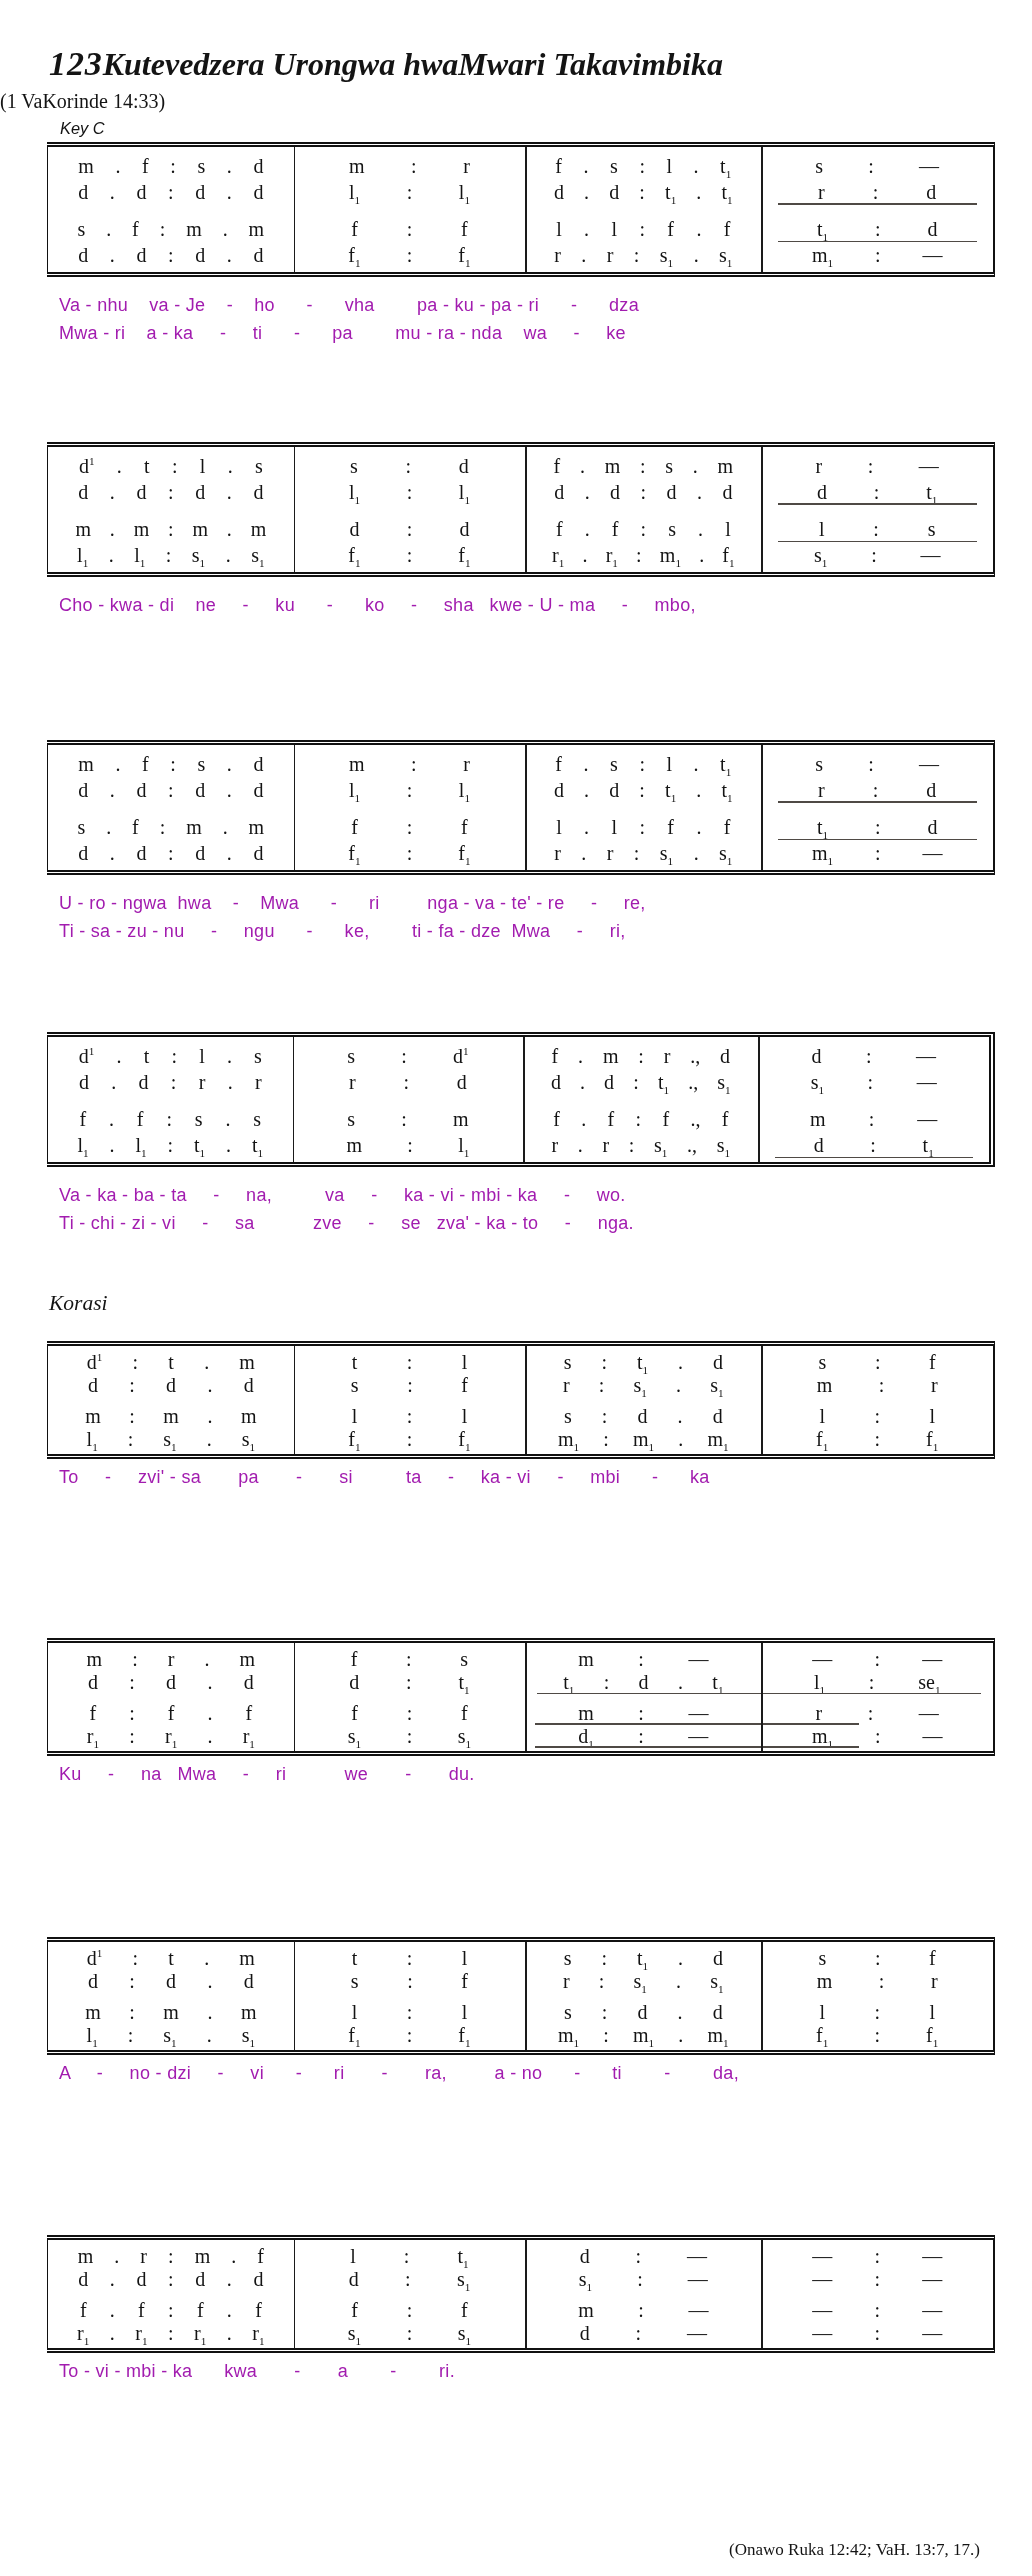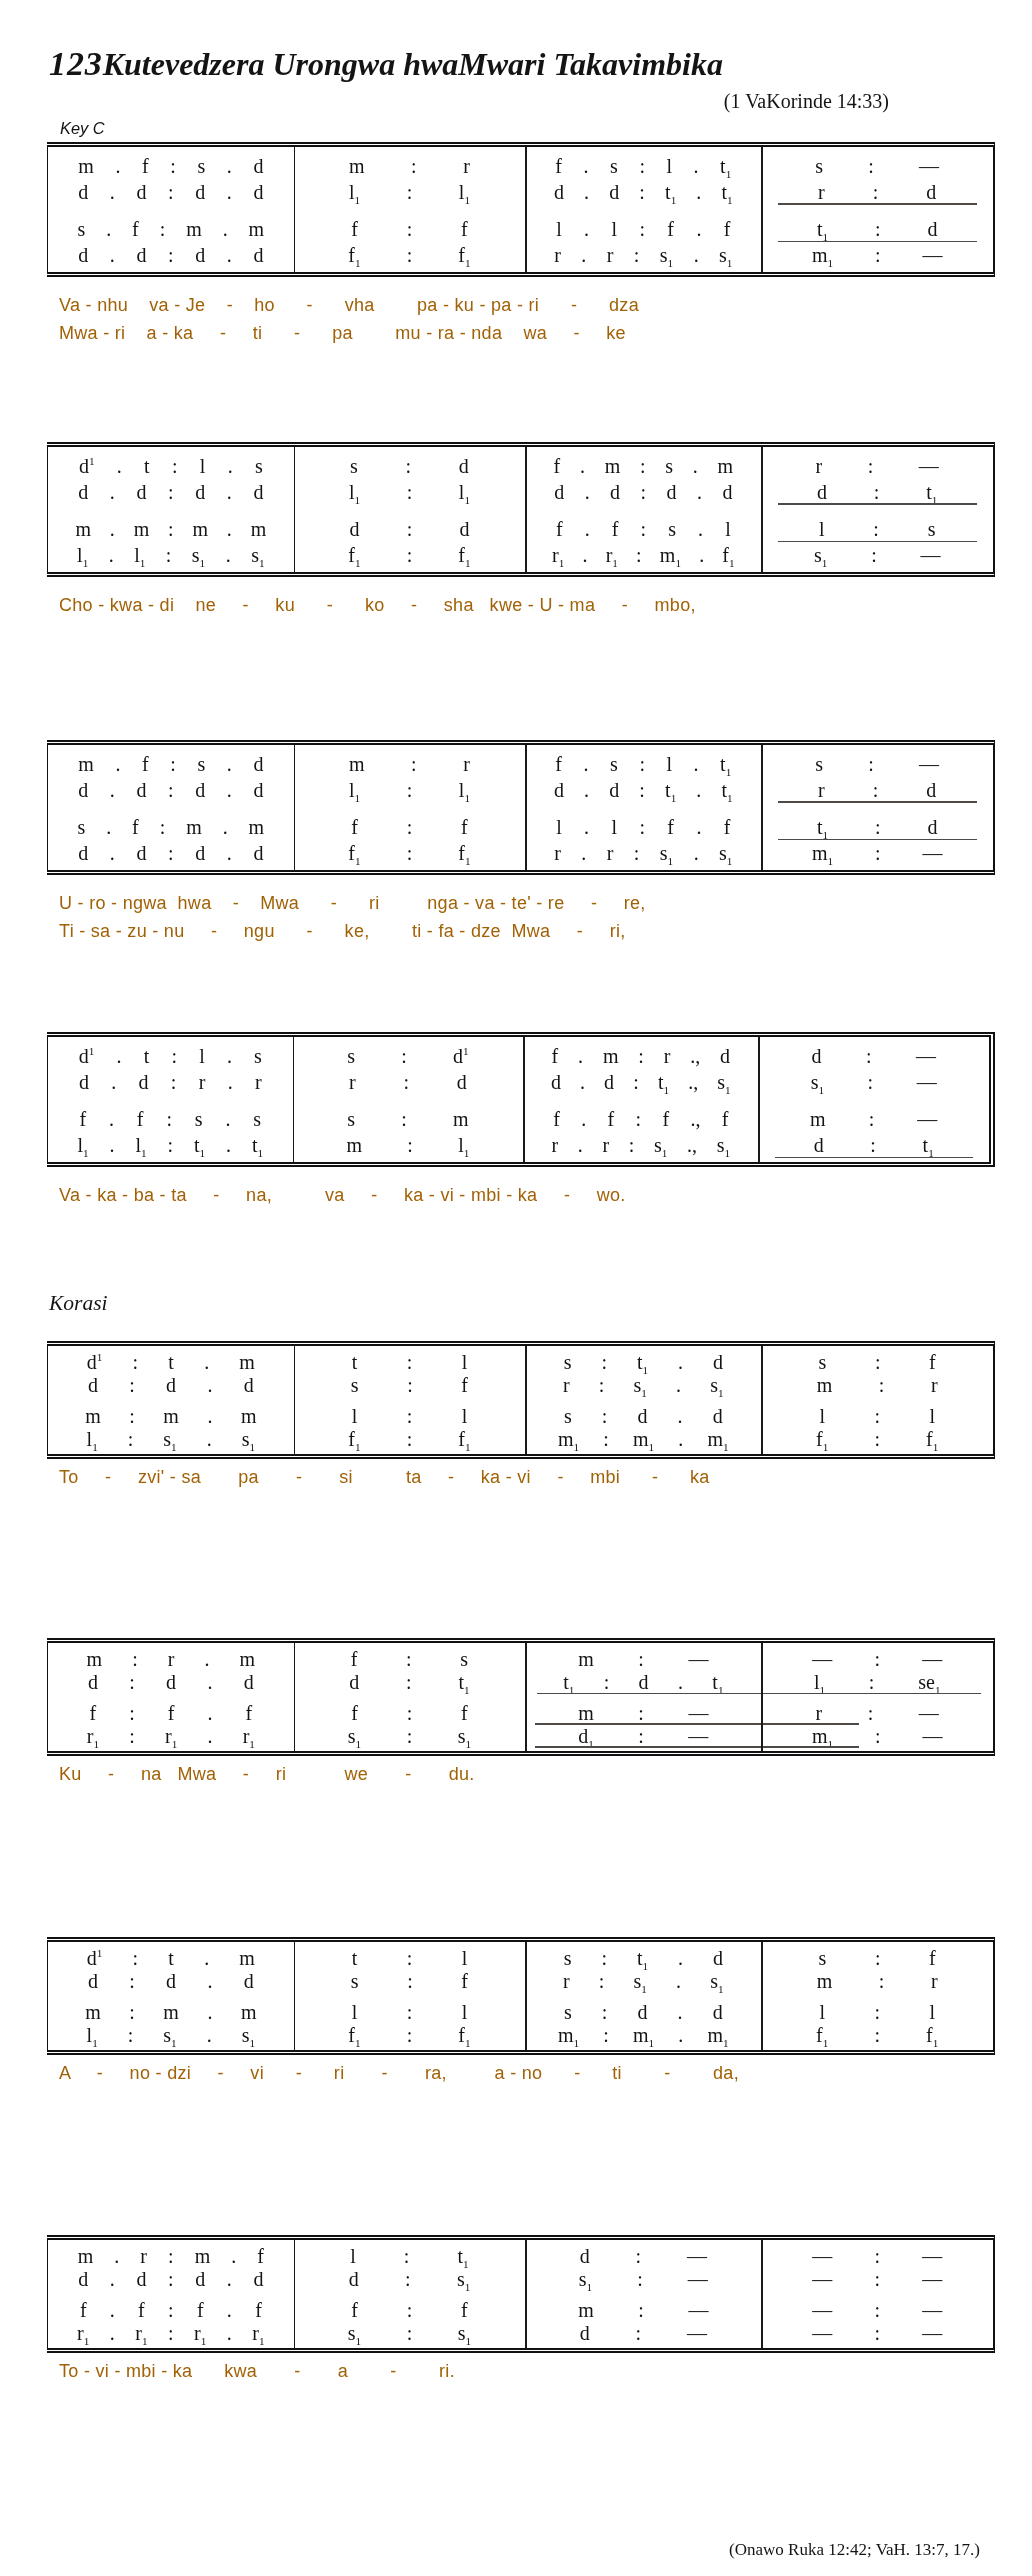--- a/index.html
+++ b/index.html
@@ -2,21 +2,21 @@
 <html style="font-size:13.8px"><head>
 <meta charset="utf-8">
 <style>
   html,body{margin:0;padding:0;background:#fff;}
   #page{position:relative;width:1033px;height:2576px;background:#fff;overflow:hidden;
         font-family:"Liberation Serif", serif;color:#141414;}
   
   .hymn-head{position:absolute;top:45px;left:49px;width:935px;white-space:nowrap;}
   .hymn-number{display:inline-block;font:italic 700 34px "Liberation Serif", serif;letter-spacing:0.9px;text-align:center;}
   .hymn-title{display:inline-block;font:italic 700 32px "Liberation Serif", serif;}
-  .hymn-subtitle{position:absolute;top:90px;left:0;width:889px;text-align:right;
+  .hymn-subtitle{position:absolute;top:90px;left:0;width:889px;text-align:left;
         font:20px "Liberation Serif", serif;}
   .key-sig{position:absolute;top:119px;left:60px;font:italic 16.4px "Liberation Sans", sans-serif;}
   .chorus-label{position:absolute;top:1291px;left:49px;font:italic 21.5px "Liberation Serif", serif;text-align:right;}
   .footer-cite{position:absolute;top:2500px;right:53px;font:17px "Liberation Serif", serif;margin-top:40px;}
 
   
   .section{position:absolute;left:47px;width:948px;}
   .score-table{position:relative;box-sizing:border-box;width:100%;background:#fff;
       border-top:5.2px double #111;border-bottom:5.2px double #111;
       border-left:1.7px solid #111;border-right:2.2px solid #111;}
@@ -38,21 +38,21 @@
   .tok sub{font-size:11.2px;line-height:0;}
   .tok sup{font-size:11.2px;line-height:0;}
   .colline{position:absolute;top:0;bottom:0;width:1.3px;background:#1a1a1a;}
   .colline.c1{left:26%;}
   .colline.c2{left:50.5%;}
   .colline.c3{left:75.5%;}
   .tie{position:absolute;bottom:0;height:1.7px;background:#4f4a45;}
   .lyrics{padding-left:12px;}
   .verse  .lyrics{margin-top:13.8px;}
   .chorus .lyrics{margin-top:4px;}
-  .lyric-line{white-space:pre;font:18px "Liberation Sans", sans-serif;color:#a16207;
+  .lyric-line{white-space:pre;font:18px "Liberation Sans", sans-serif;color:#a21caf;
       letter-spacing:0.3px;line-height:28px;}
 </style>
 </head>
 <body>
 
 <div id="page">
   <div class="hymn-head">
     <span class="hymn-number">123</span><span class="hymn-title">Kutevedzera Urongwa hwaMwari Takavimbika</span>
   </div>
   <div class="hymn-subtitle">(1 VaKorinde 14:33)</div>
@@ -579,20 +579,21 @@
               <span class="tok">t<sub>1</sub></span>
               <div class="tie" style="left: 7%; width: 86%;"></div>
             </div>
           </div>
           <div class="colline c1"></div>
           <div class="colline c2"></div>
           <div class="colline c3"></div>
         </div>
         <div class="lyrics">
           <div class="lyric-line">Va - ka - ba - ta     -     na,          va     -     ka - vi - mbi - ka     -     wo.</div>
+          <div class="lyric-line">Ti - chi - zi - vi     -     sa           zve     -     se   zva' - ka - to     -     nga.</div>
         </div>
       </div>
       <div class="section chorus" style="top: 1341px;">
         <div class="score-table">
           <div class="note-row">
             <div class="note-cell">
               <span class="tok">d<sup>1</sup></span>
               <span class="tok">:</span>
               <span class="tok">t</span>
               <span class="tok">.</span>

